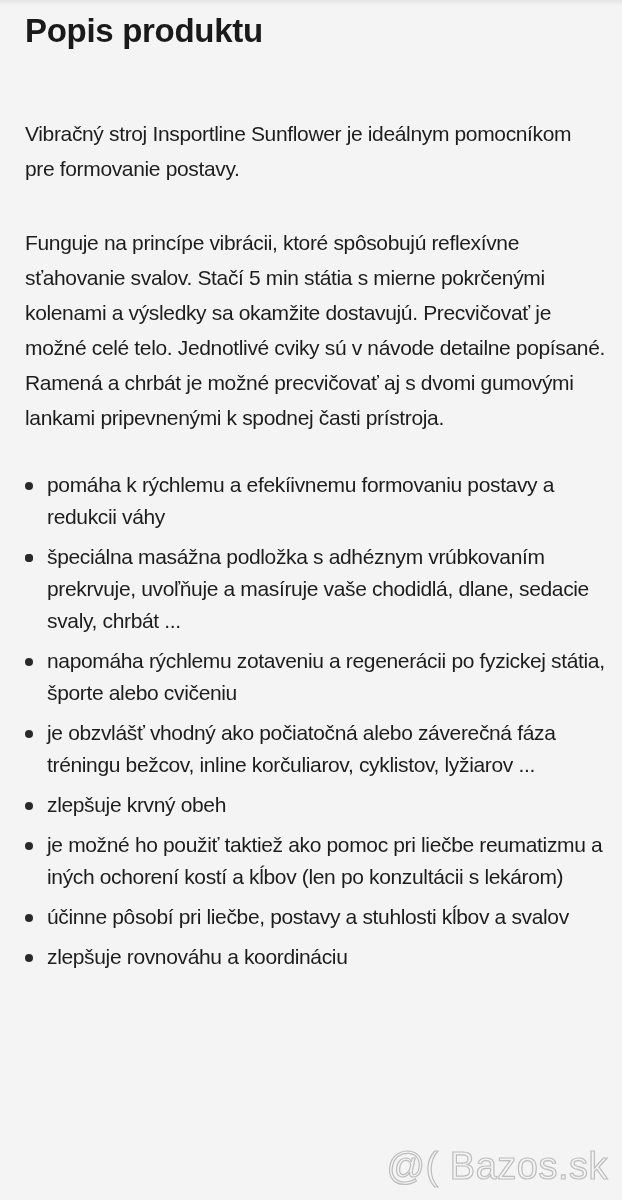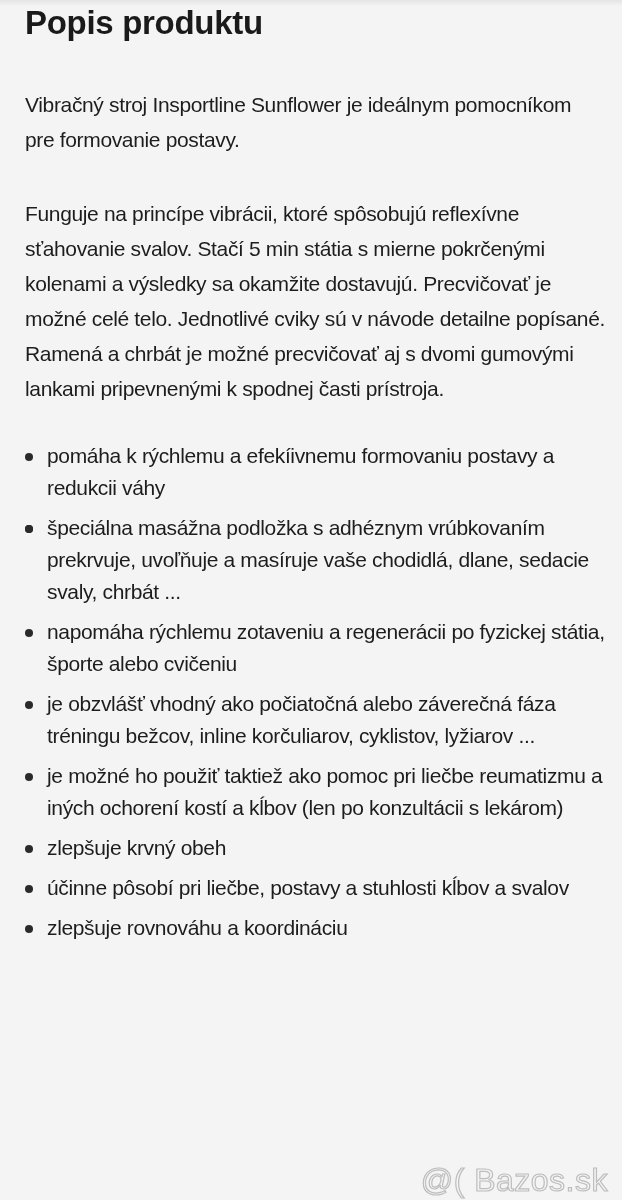--- a/index.html
+++ b/index.html
@@ -24,33 +24,33 @@
     .content {
       position: absolute;
       left: 25px;
       top: 0;
       width: 580px;
     }
     h1 {
       font-size: 33px;
       font-weight: 700;
       margin: 0;
-      padding-top: 2px;
+      padding-top: 10px;
       line-height: 42px;
       letter-spacing: -0.3px;
       color: #1a1a1a;
     }
     p {
       font-size: 21px;
       line-height: 35px;
       margin: 0;
       letter-spacing: -0.35px;
       color: #1d1d1d;
     }
-    .p1 { margin-top: 43px; }
+    .p1 { margin-top: 64px; }
     .p2 { margin-top: 39px; }
     ul {
       list-style: none;
       margin: 34px 0 0 0;
       padding: 0;
     }
     li {
       position: relative;
       padding-left: 22px;
       font-size: 21px;
@@ -64,23 +64,23 @@
       left: 0;
       top: 13px;
       width: 8px;
       height: 8px;
       border-radius: 50%;
       background: #2a2a2a;
     }
     .watermark {
       position: absolute;
       right: 14px;
-      bottom: 1px;
+      bottom: 12px;
       font-family: "Liberation Sans", sans-serif;
-      font-size: 32px;
+      font-size: 38px;
       color: #f4f4f4;
       -webkit-text-stroke: 1.2px #bdbdbd;
       letter-spacing: 0.5px;
     }
   </style>
 </head>
 <body>
 
 <div class="top-shade"></div>
 
@@ -105,25 +105,25 @@
     <li>
       <span class="bullet"></span>
       <span>napomáha rýchlemu zotaveniu a regenerácii po fyzickej státia, športe alebo cvičeniu</span>
     </li>
     <li>
       <span class="bullet"></span>
       <span>je obzvlášť vhodný ako počiatočná alebo záverečná fáza tréningu bežcov, inline korčuliarov, cyklistov, lyžiarov ...</span>
     </li>
     <li>
       <span class="bullet"></span>
-      <span>je možné ho použiť taktiež ako pomoc pri liečbe reumatizmu a iných ochorení kostí a kĺbov (len po konzultácii s lekárom)</span>
+      <span>zlepšuje krvný obeh</span>
     </li>
     <li>
       <span class="bullet"></span>
-      <span>zlepšuje krvný obeh</span>
+      <span>je možné ho použiť taktiež ako pomoc pri liečbe reumatizmu a iných ochorení kostí a kĺbov (len po konzultácii s lekárom)</span>
     </li>
     <li>
       <span class="bullet"></span>
       <span>účinne pôsobí pri liečbe, postavy a stuhlosti kĺbov a svalov</span>
     </li>
     <li>
       <span class="bullet"></span>
       <span>zlepšuje rovnováhu a koordináciu</span>
     </li>
   </ul>

